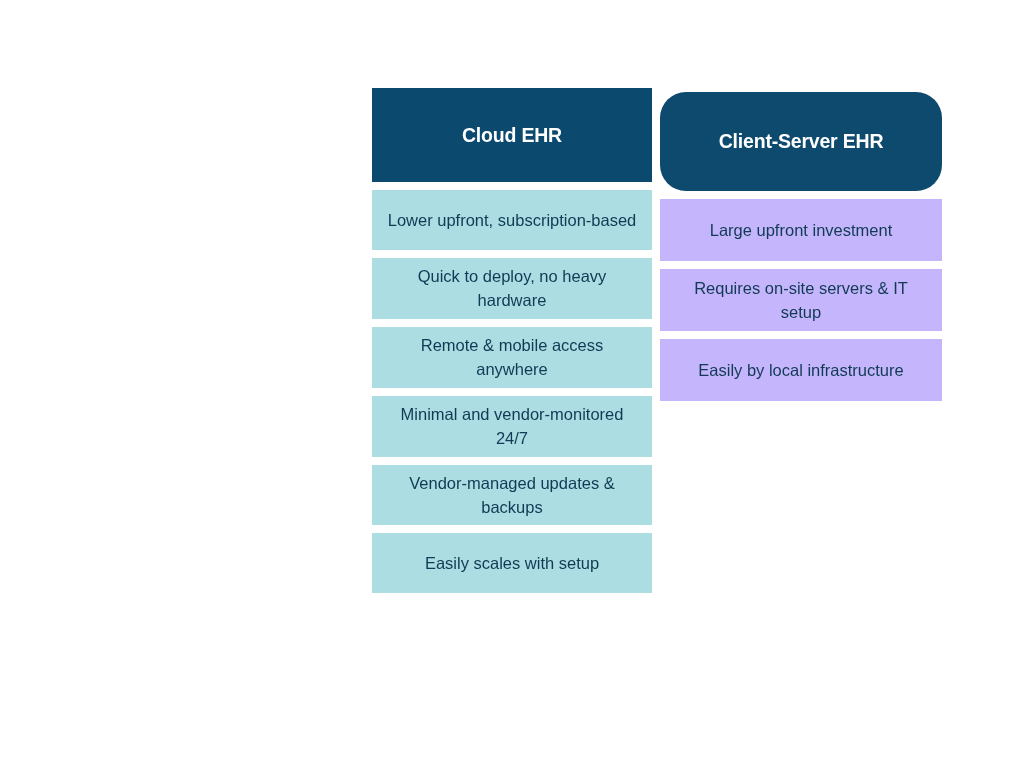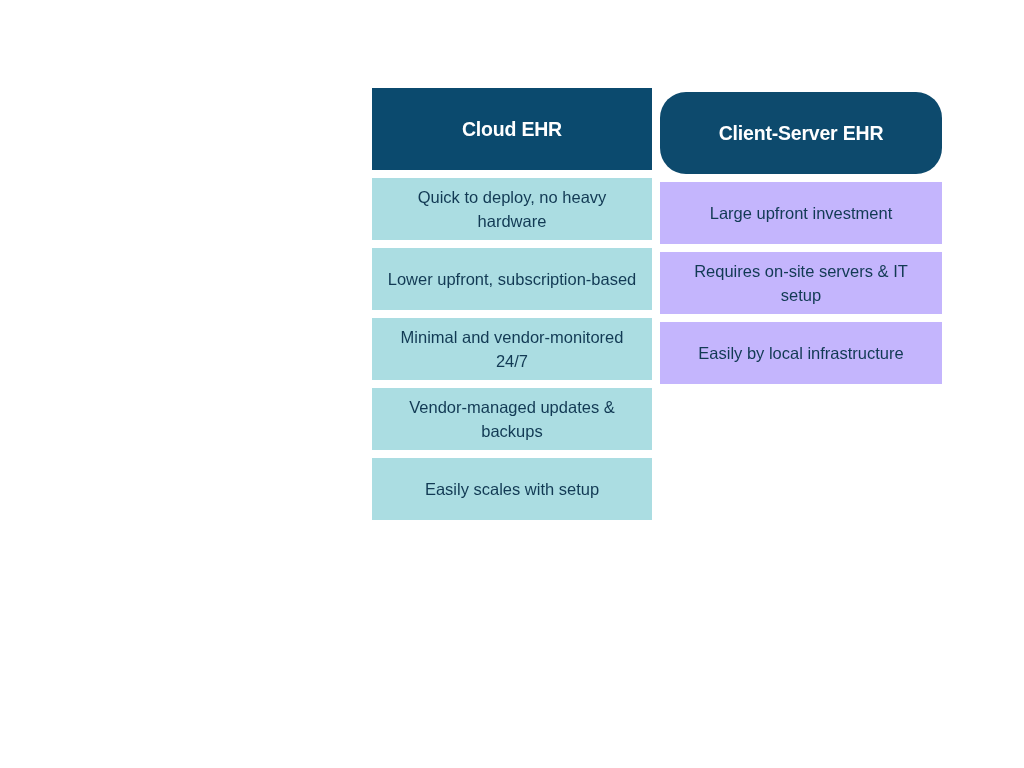--- a/index.html
+++ b/index.html
@@ -32,21 +32,21 @@
 
   .column.left {
     width: 280px;
   }
   .column.right {
     width: 282px;
     padding-top: 4px;
   }
 
   .col-header {
-    height: 82px;
+    height: 99px;
     display: flex;
     align-items: center;
     justify-content: center;
     text-align: left;
     color: #ffffff;
     font-size: 19.5px;
     font-weight: bold;
     letter-spacing: -0.2px;
     box-sizing: border-box;
     padding: 0 12px;
@@ -88,22 +88,23 @@
     margin-top: 8px;
   }
 </style>
 </head>
 <body>
 
 <div id="comparison-table">
 
   <div class="column left">
     <div class="col-header">Cloud EHR</div>
+    <div class="cell">Lower upfront, subscription-based</div>
     <div class="cell">Quick to deploy, no heavy hardware</div>
-    <div class="cell">Lower upfront, subscription-based</div>
+    <div class="cell">Remote &amp; mobile access anywhere</div>
     <div class="cell">Minimal and vendor-monitored 24/7</div>
     <div class="cell">Vendor-managed updates &amp; backups</div>
     <div class="cell">Easily scales with setup</div>
   </div>
 
   <div class="column right">
     <div class="col-header">Client-Server EHR</div>
     <div class="cell">Large upfront investment</div>
     <div class="cell">Requires on-site servers &amp; IT setup</div>
     <div class="cell">Easily by local infrastructure</div>

